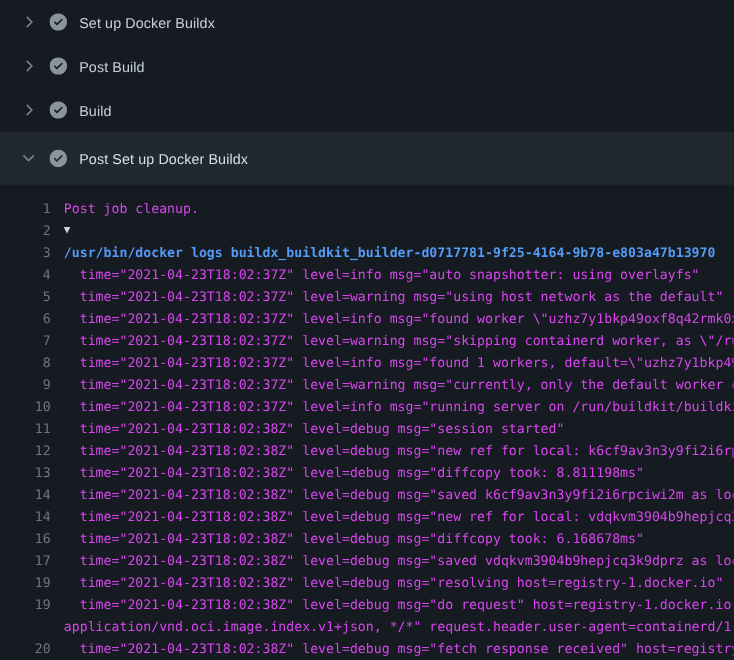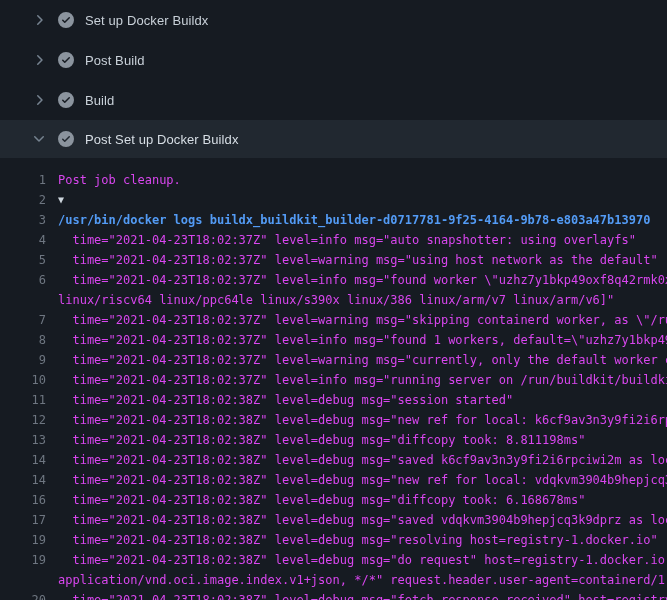--- a/index.html
+++ b/index.html
@@ -5,24 +5,24 @@
   * { margin:0; padding:0; box-sizing:border-box; }
   html,body { width:667px; height:600px; overflow:hidden; }
   body {
     background:#161b22;
     font-family:"Liberation Sans", sans-serif;
     color:#c9d1d9;
   }
   .steps-list { width:100%; }
   .step-row {
     display:flex; align-items:center;
-    height:40px; padding:0 31px;
+    height:40px; padding:0 18px;
     cursor:pointer;
   }
-  .step-row.expanded { background:#212830; height:38px; }
+  .step-row.expanded { background:#212830; height:48px; }
   .chevron { color:#768390; flex:none; margin-right:11px; }
   .check   { color:#8b949e; flex:none; margin-right:11px; }
   .step-label { font-size:13px; color:#c9d1d9; letter-spacing:.1px; }
   .step-row.expanded .step-label { color:#d7dee5; }
 
   .log-lines {
     padding-top:12px;
     font-family:"DejaVu Sans Mono","Liberation Mono",monospace;
     font-size:12px; line-height:20px;
   }
@@ -79,21 +79,20 @@
       <span class="step-label">Post Set up Docker Buildx</span>
     </div>
   </div>
 <div class="log-lines">
     <div class="log-row"><span class="log-num">1</span><span class="log-text">Post job cleanup.</span></div>
     <div class="log-row"><span class="log-num">2</span><span class="caret">▼</span></div>
     <div class="log-row"><span class="log-num">3</span><span class="log-text command">/usr/bin/docker logs buildx_buildkit_builder-d0717781-9f25-4164-9b78-e803a47b13970</span></div>
     <div class="log-row"><span class="log-num">4</span><span class="log-text">  time="2021-04-23T18:02:37Z" level=info msg="auto snapshotter: using overlayfs"</span></div>
     <div class="log-row"><span class="log-num">5</span><span class="log-text">  time="2021-04-23T18:02:37Z" level=warning msg="using host network as the default"</span></div>
     <div class="log-row"><span class="log-num">6</span><span class="log-text">  time="2021-04-23T18:02:37Z" level=info msg="found worker \"uzhz7y1bkp49oxf8q42rmk0xj</span></div>
-    <div class="log-row"><span class="log-num"></span><span class="log-text">linux/riscv64 linux/ppc64le linux/s390x linux/386 linux/arm/v7 linux/arm/v6]"</span></div>
     <div class="log-row"><span class="log-num">7</span><span class="log-text">  time="2021-04-23T18:02:37Z" level=warning msg="skipping containerd worker, as \"/run</span></div>
     <div class="log-row"><span class="log-num">8</span><span class="log-text">  time="2021-04-23T18:02:37Z" level=info msg="found 1 workers, default=\"uzhz7y1bkp49o</span></div>
     <div class="log-row"><span class="log-num">9</span><span class="log-text">  time="2021-04-23T18:02:37Z" level=warning msg="currently, only the default worker ca</span></div>
     <div class="log-row"><span class="log-num">10</span><span class="log-text">  time="2021-04-23T18:02:37Z" level=info msg="running server on /run/buildkit/buildkit</span></div>
     <div class="log-row"><span class="log-num">11</span><span class="log-text">  time="2021-04-23T18:02:38Z" level=debug msg="session started"</span></div>
     <div class="log-row"><span class="log-num">12</span><span class="log-text">  time="2021-04-23T18:02:38Z" level=debug msg="new ref for local: k6cf9av3n3y9fi2i6rpc</span></div>
     <div class="log-row"><span class="log-num">13</span><span class="log-text">  time="2021-04-23T18:02:38Z" level=debug msg="diffcopy took: 8.811198ms"</span></div>
     <div class="log-row"><span class="log-num">14</span><span class="log-text">  time="2021-04-23T18:02:38Z" level=debug msg="saved k6cf9av3n3y9fi2i6rpciwi2m as loca</span></div>
     <div class="log-row"><span class="log-num">14</span><span class="log-text">  time="2021-04-23T18:02:38Z" level=debug msg="new ref for local: vdqkvm3904b9hepjcq3k</span></div>
     <div class="log-row"><span class="log-num">16</span><span class="log-text">  time="2021-04-23T18:02:38Z" level=debug msg="diffcopy took: 6.168678ms"</span></div>

